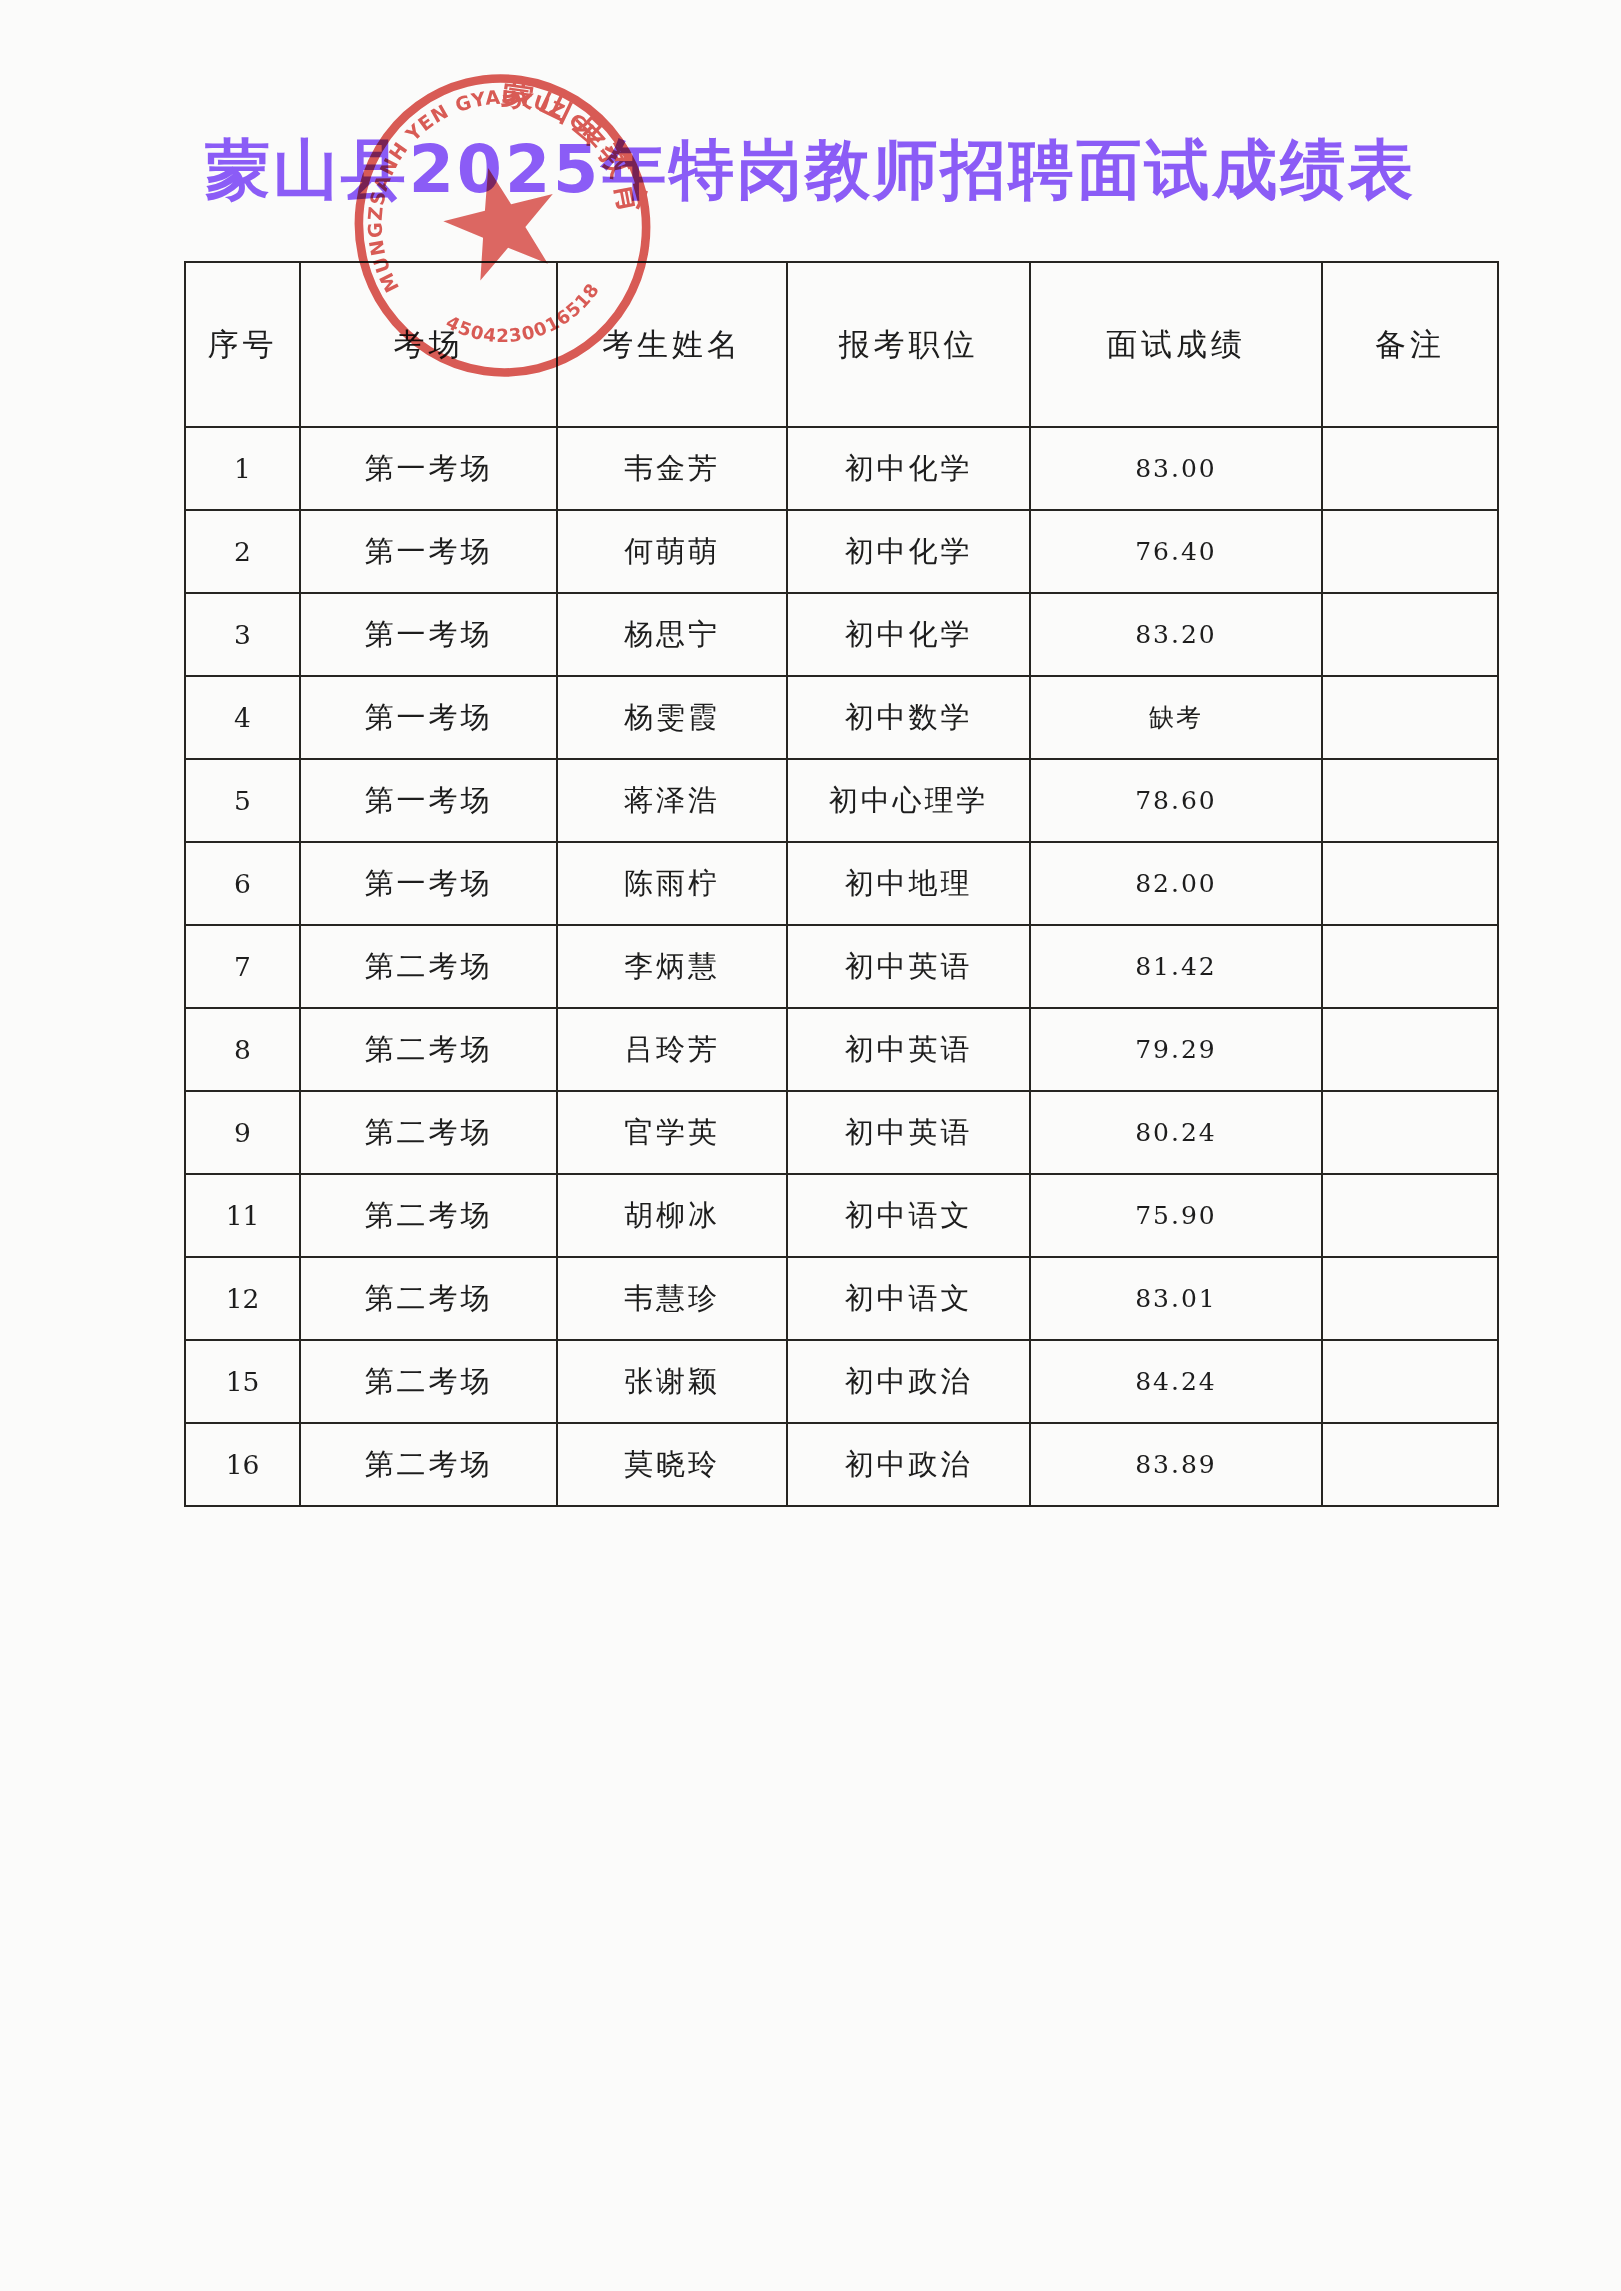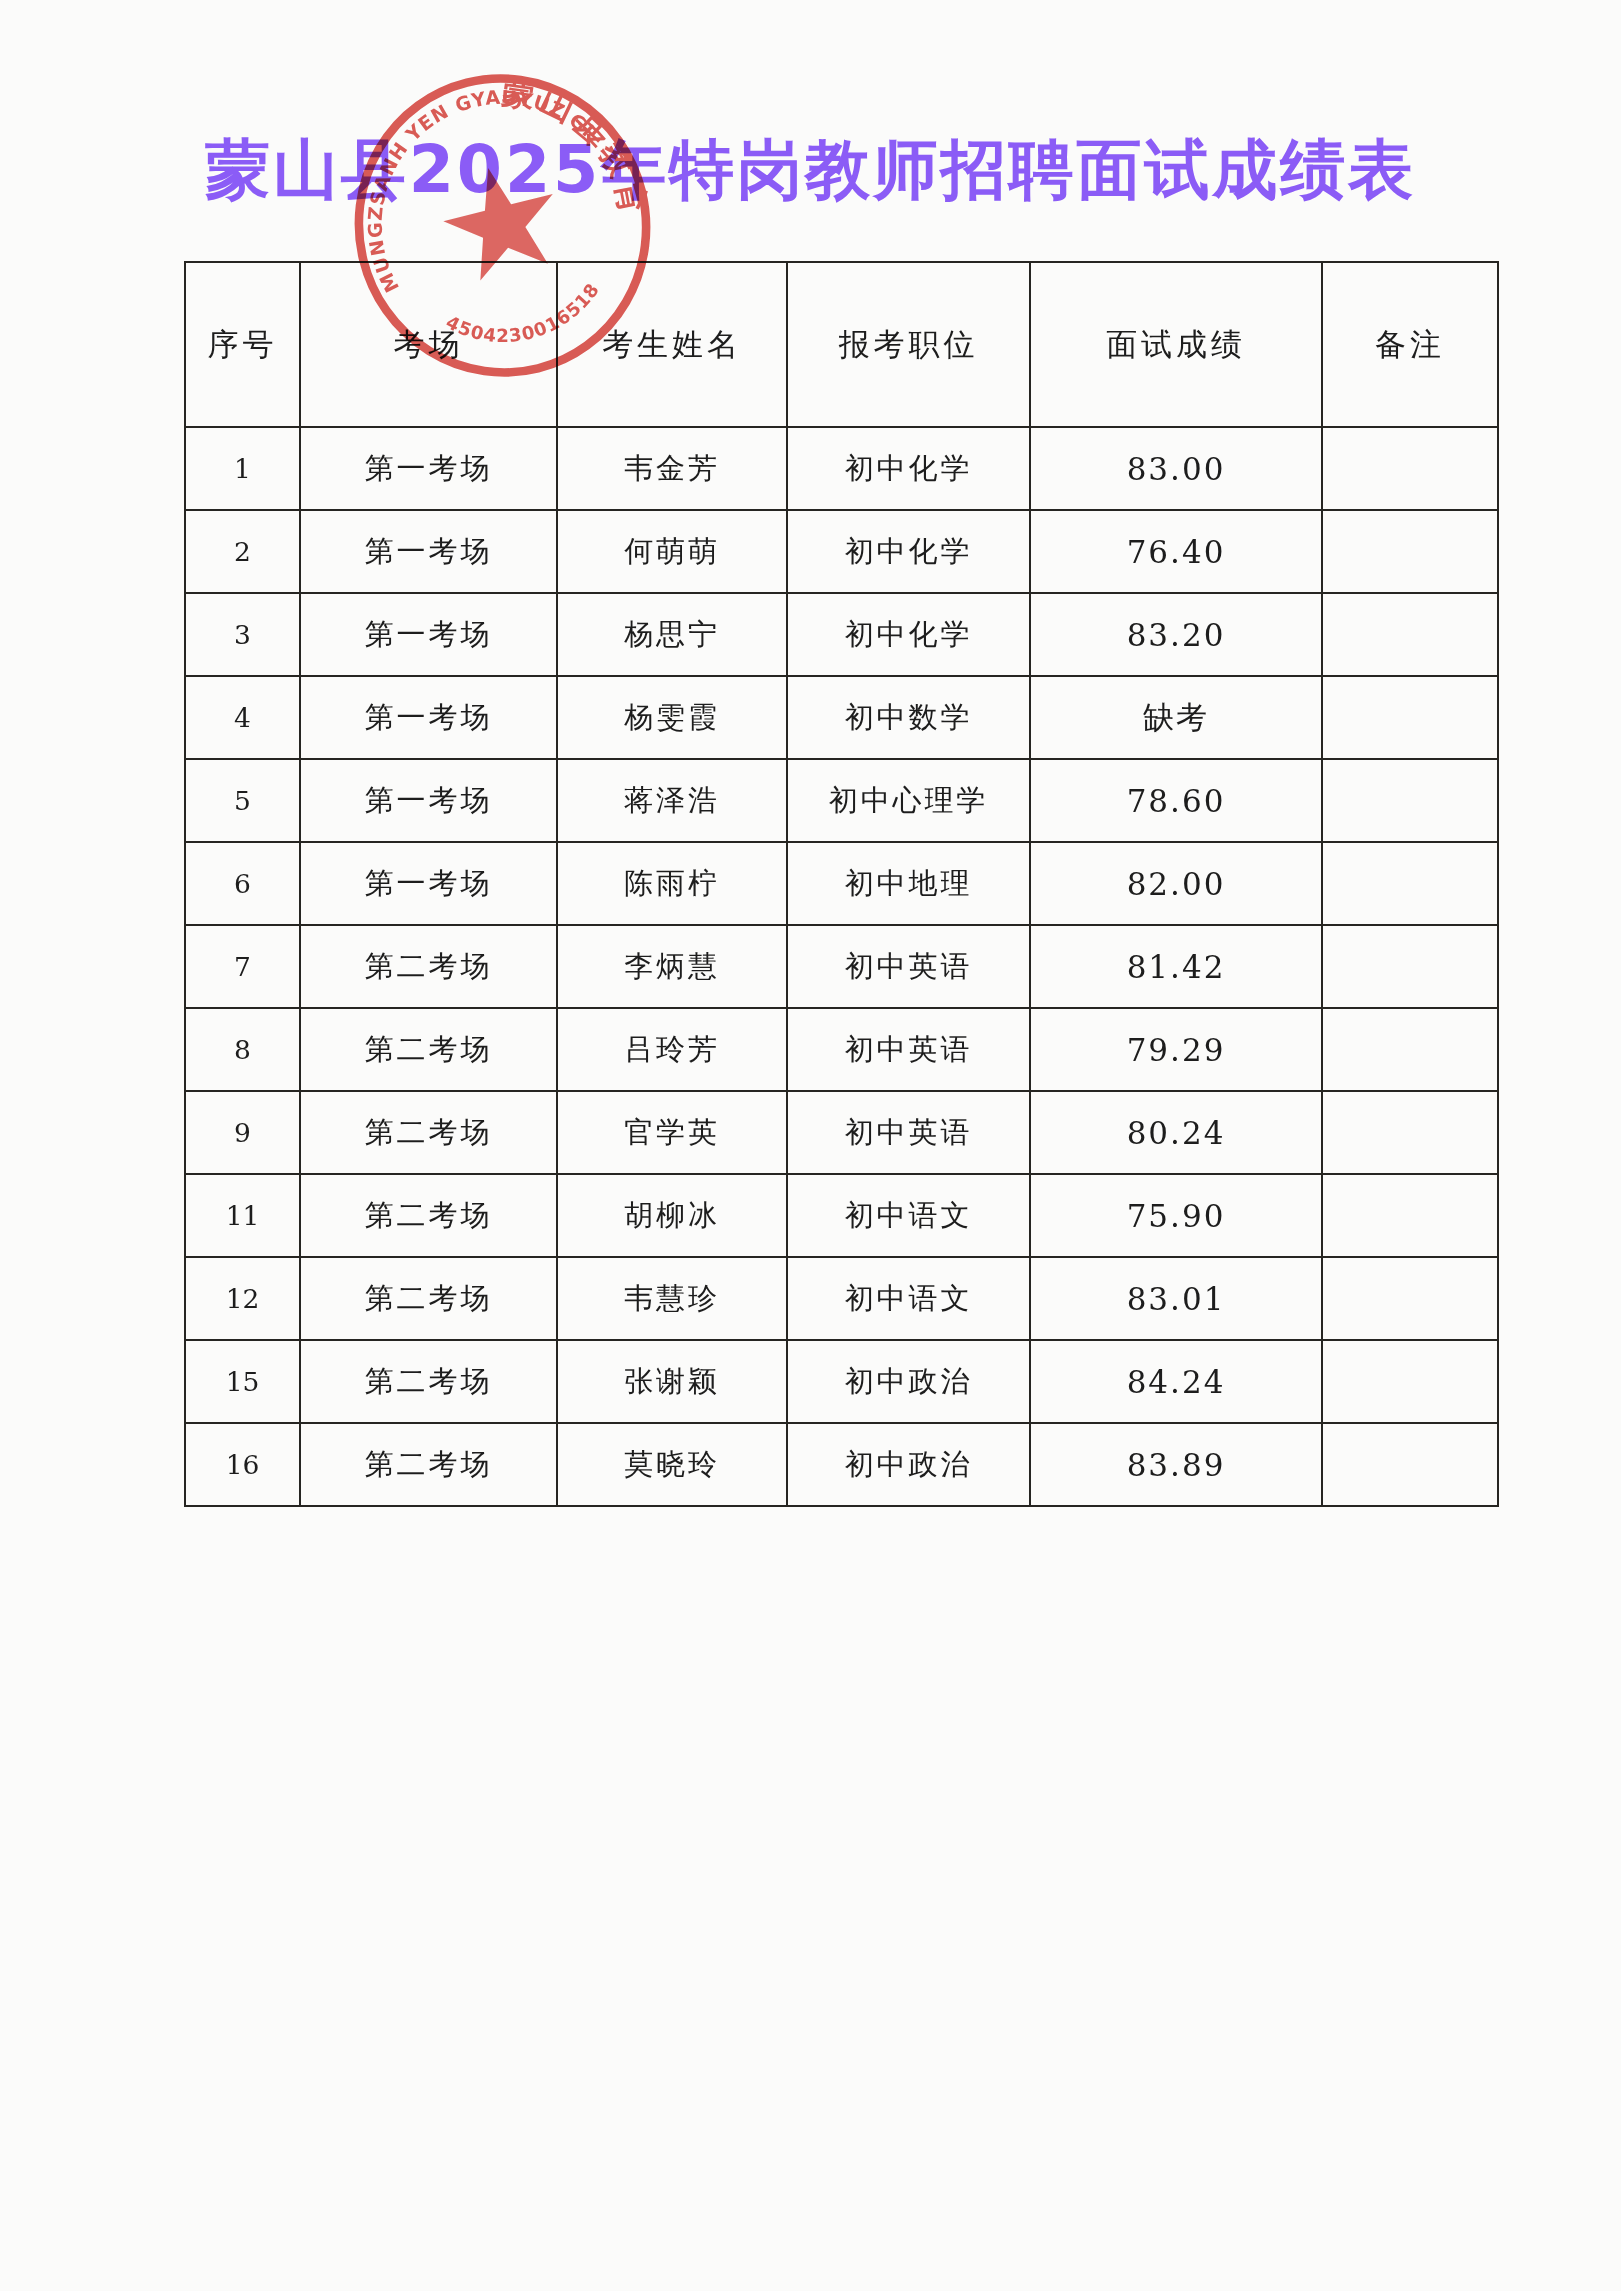--- a/index.html
+++ b/index.html
@@ -48,21 +48,21 @@
   }
   .score-table thead tr{height:165px;}
   .score-table tbody tr{height:83px;}
   .score-table th{
     font-weight:normal;
     font-size:31px;
     letter-spacing:3.9px;
   }
   .score-table td{font-size:29px;letter-spacing:2.9px;}
   .score-table td.cell-no{font-size:26.5px;letter-spacing:0;}
-  .score-table td.cell-score{font-size:31px;letter-spacing:2px;}
+  .score-table td.cell-score{font-size:25px;letter-spacing:2px;}
   .seal{
     position:absolute;
     left:340px;top:63px;
     width:325px;height:325px;
     transform:rotate(-14deg);
     mix-blend-mode:multiply;
     opacity:0.88;
     z-index:2;
     pointer-events:none;
   }

